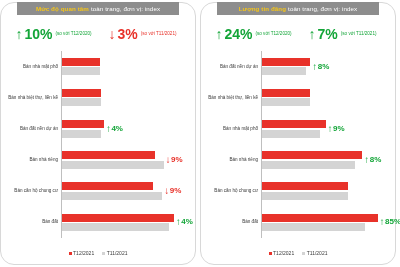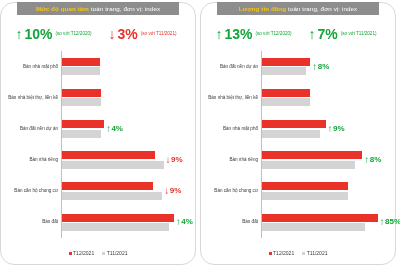--- a/index.html
+++ b/index.html
@@ -238,21 +238,21 @@
       </div>
     </div>
     <div class="panel">
       <div class="panel-title">
         <span class="hl">Lượng tin đăng</span>
         <span class="rest">toàn trang, đơn vị: index</span>
       </div>
       <div class="kpis">
         <div class="kpi">
           <span class="arrow up">↑</span>
-          <span class="val up">13%</span>
+          <span class="val up">24%</span>
           <span class="note up">(so với T12/2020)</span>
         </div>
         <div class="kpi">
           <span class="arrow up">↑</span>
           <span class="val up">7%</span>
           <span class="note up">(so với T11/2021)</span>
         </div>
       </div>
       <div class="chart">
         <div class="row">

